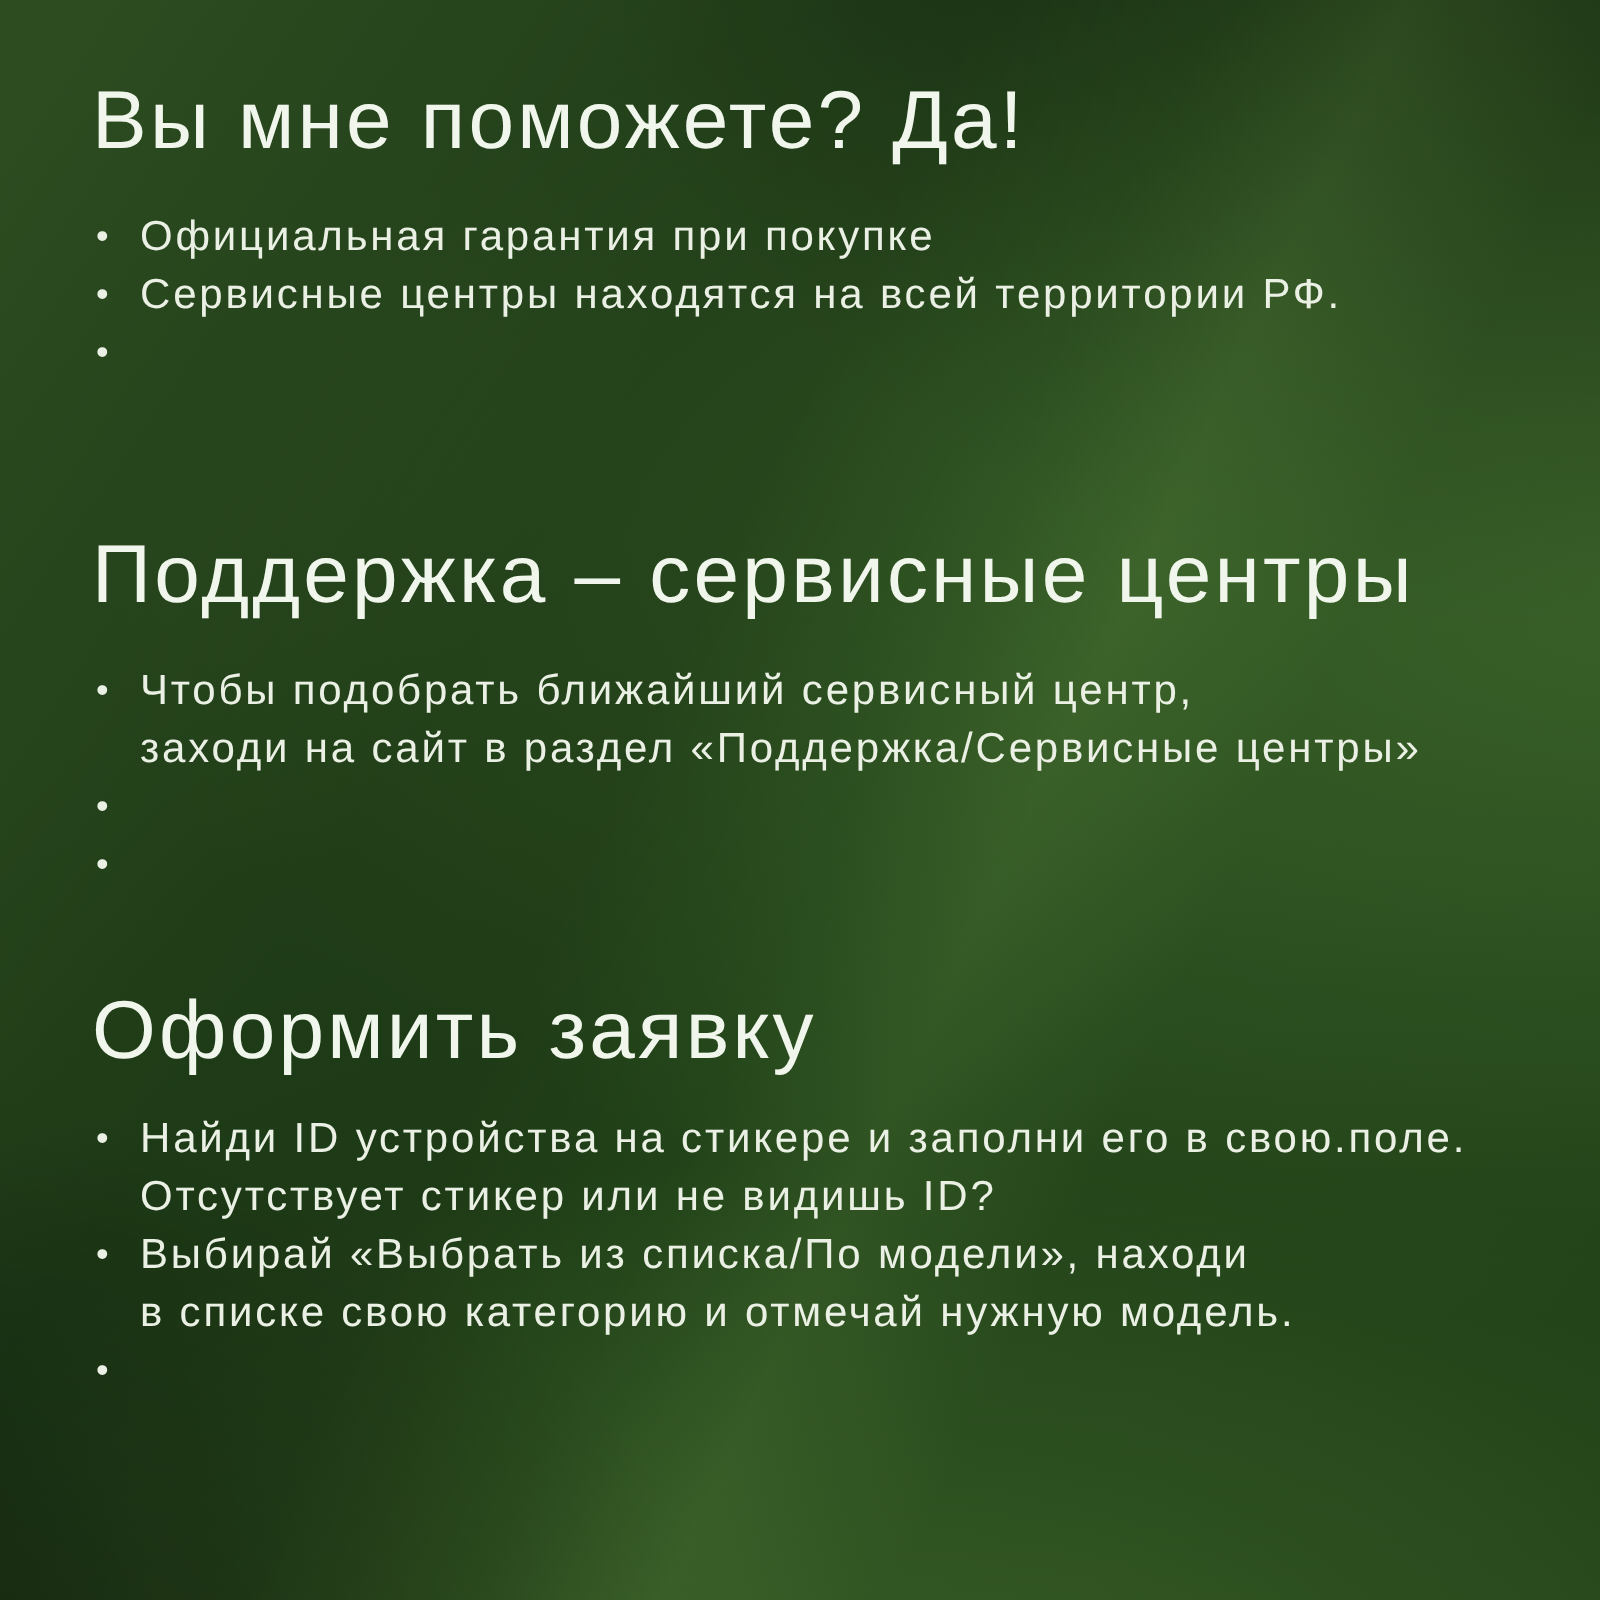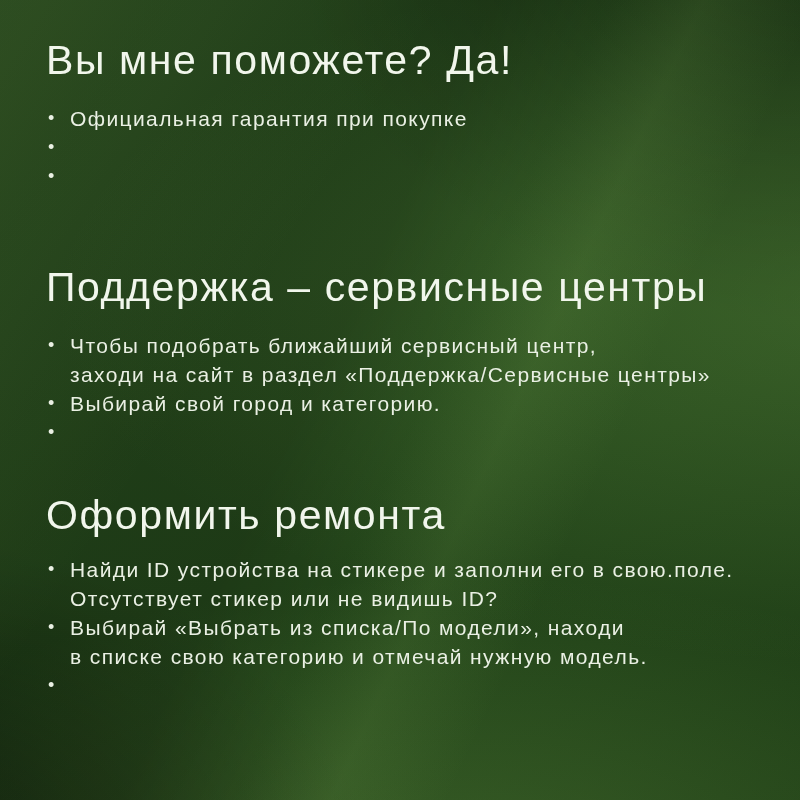--- a/index.html
+++ b/index.html
@@ -70,47 +70,47 @@
 
   <section>
     <h1>Вы мне поможете? Да!</h1>
     <ul class="bullets">
       <li>
         <span class="bullet-dot">•</span>
         <span class="bullet-text underlined">Официальная гарантия при покупке</span>
       </li>
       <li>
         <span class="bullet-dot">•</span>
+        <span class="bullet-text">Сервисные центры находятся на всей территории РФ.</span>
       </li>
       <li>
         <span class="bullet-dot">•</span>
       </li>
     </ul>
   </section>
 
   <section>
     <h1 class="h2">Поддержка – сервисные центры</h1>
     <ul class="bullets">
       <li>
         <span class="bullet-dot">•</span>
         <span class="bullet-text">Чтобы подобрать ближайший сервисный центр,
 заходи на сайт в раздел «Поддержка/Сервисные центры»</span>
       </li>
       <li>
         <span class="bullet-dot">•</span>
-        <span class="bullet-text">Выбирай свой город и категорию.</span>
       </li>
       <li>
         <span class="bullet-dot">•</span>
       </li>
     </ul>
   </section>
 
   <section>
-    <h1 class="h3">Оформить ремонта</h1>
+    <h1 class="h3">Оформить заявку</h1>
     <ul class="bullets">
       <li>
         <span class="bullet-dot">•</span>
         <span class="bullet-text">Найди ID устройства на стикере и заполни его в свою.поле.
 Отсутствует стикер или не видишь ID?</span>
       </li>
       <li>
         <span class="bullet-dot">•</span>
         <span class="bullet-text">Выбирай «Выбрать из списка/По модели», находи
 в списке свою категорию и отмечай нужную модель.</span>

